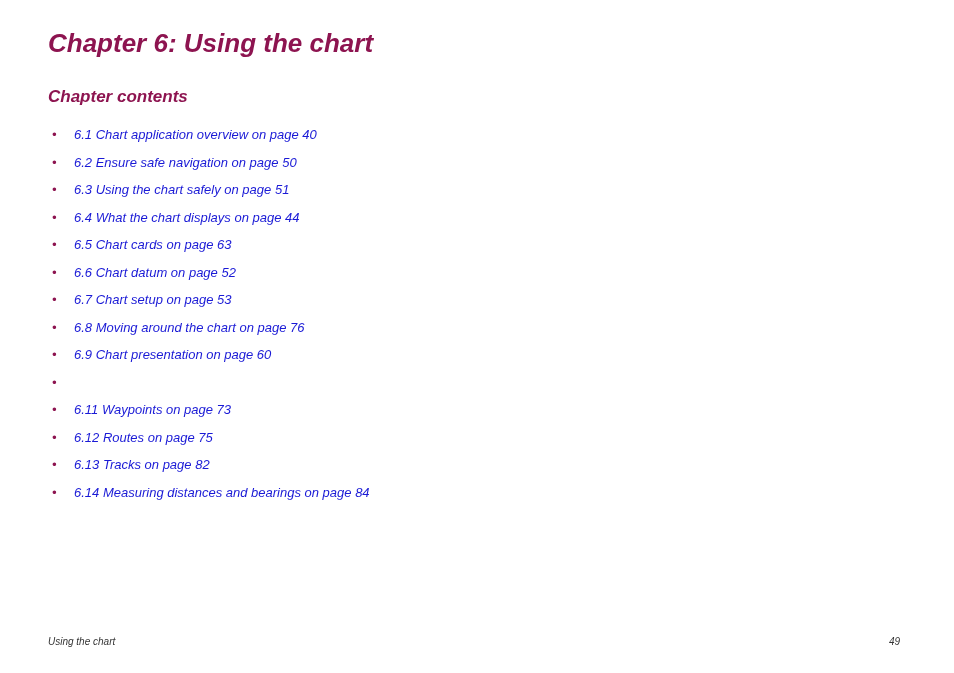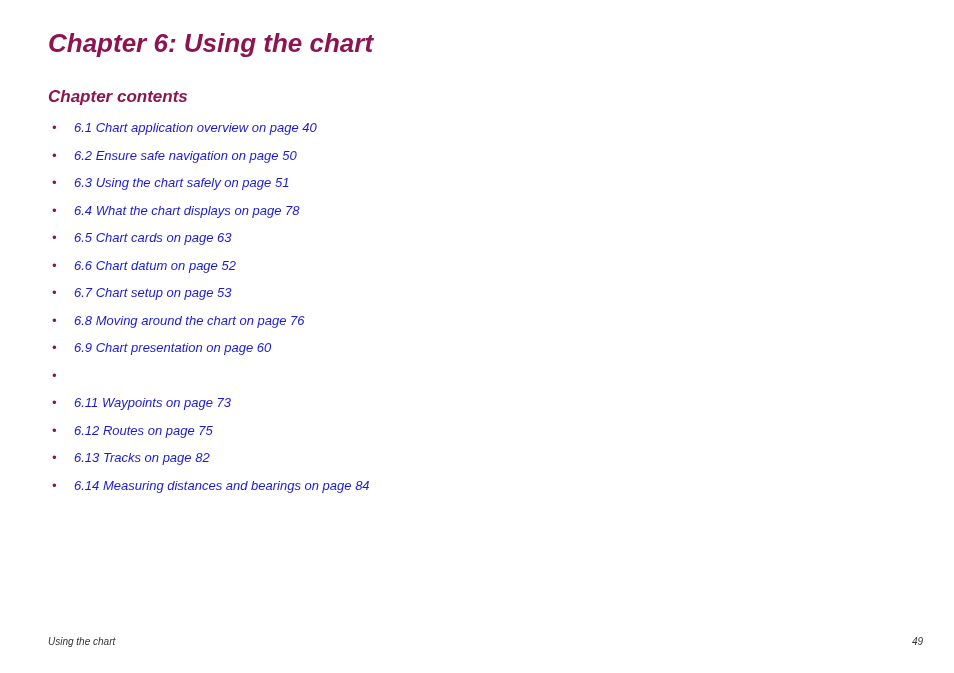--- a/index.html
+++ b/index.html
@@ -19,21 +19,21 @@
     .chapter-title {
       color: #8d1450;
       font-size: 26px;
       font-weight: bold;
       margin-bottom: 28px;
     }
     .section-title {
       color: #8d1450;
       font-size: 17px;
       font-weight: bold;
-      margin-bottom: 11px;
+      margin-bottom: 18px;
     }
     .toc-list {
       list-style: none;
       padding-left: 2px;
     }
     .toc-item {
       display: flex;
       align-items: baseline;
       margin-bottom: 8px;
       font-size: 13px;
@@ -49,21 +49,21 @@
     }
     .toc-link {
       color: #1a1ad6;
       text-decoration: none;
       cursor: pointer;
     }
     .footer {
       position: absolute;
       bottom: 26px;
       left: 48px;
-      right: 31px;
+      right: 54px;
       display: flex;
       justify-content: space-between;
       align-items: flex-end;
       font-size: 10px;
       color: #333333;
     }
     .footer-title {
       font-size: 10px;
     }
     .page-number {
@@ -85,21 +85,21 @@
   <li class="toc-item">
     <span class="bullet">•</span>
     <a class="toc-link">6.2 Ensure safe navigation on page 50</a>
   </li>
   <li class="toc-item">
     <span class="bullet">•</span>
     <a class="toc-link">6.3 Using the chart safely on page 51</a>
   </li>
   <li class="toc-item">
     <span class="bullet">•</span>
-    <a class="toc-link">6.4 What the chart displays on page 78</a>
+    <a class="toc-link">6.4 What the chart displays on page 44</a>
   </li>
   <li class="toc-item">
     <span class="bullet">•</span>
     <a class="toc-link">6.5 Chart cards on page 63</a>
   </li>
   <li class="toc-item">
     <span class="bullet">•</span>
     <a class="toc-link">6.6 Chart datum on page 52</a>
   </li>
   <li class="toc-item">

